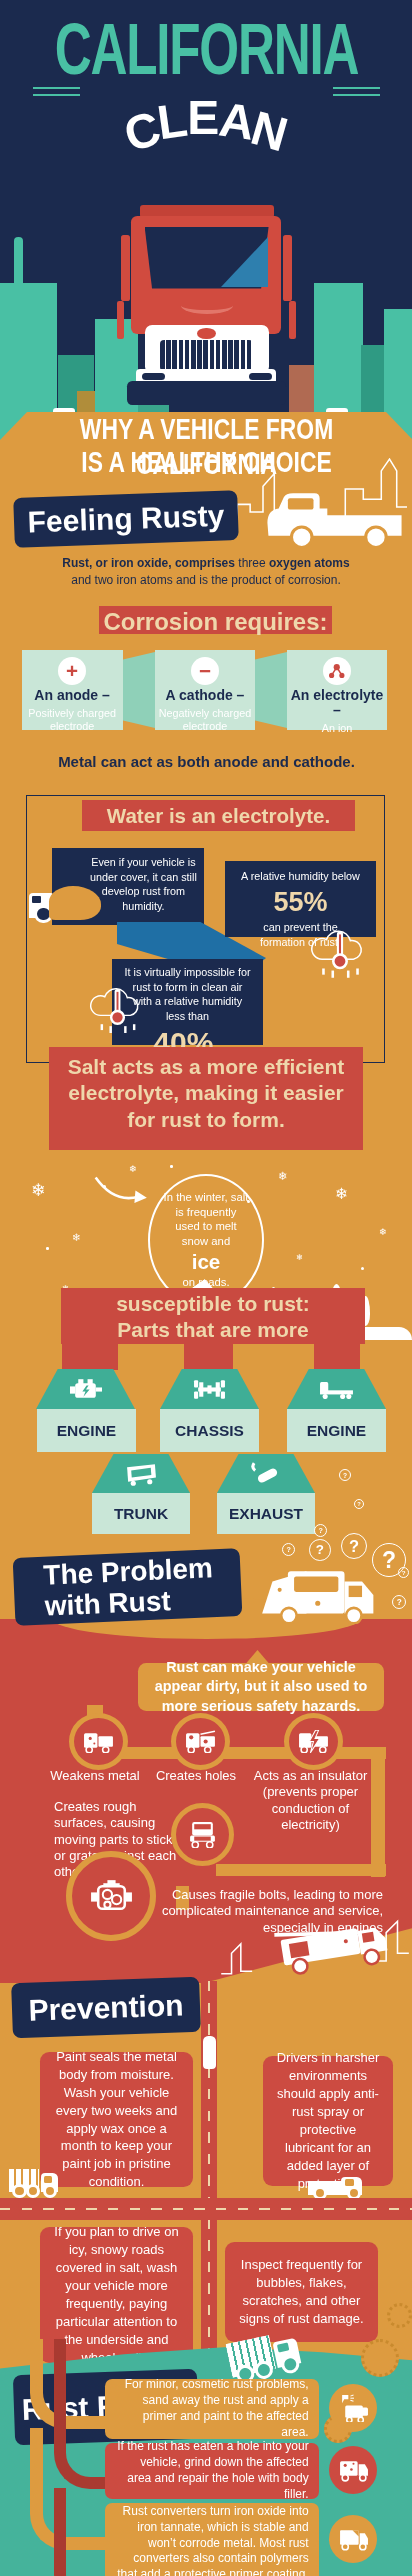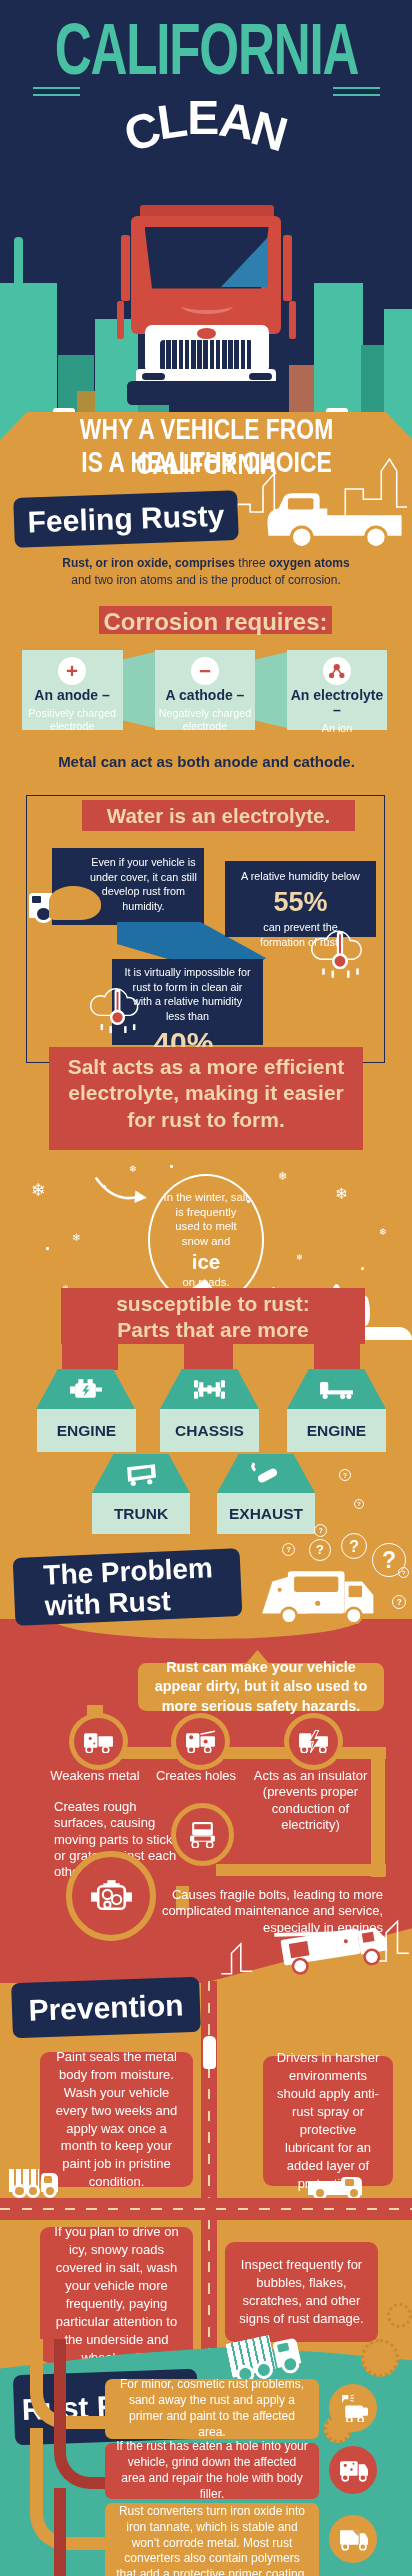--- a/index.html
+++ b/index.html
@@ -88,21 +88,21 @@
   .vroad::after{content:"";position:absolute;left:50%;top:0;width:2.1px;height:100%;margin-left:-1px;
     background:repeating-linear-gradient(180deg,var(--cream) 0 10.3px,transparent 10.3px 21.6px);}
   .hroad{position:absolute;background:var(--red);}
   .hroad::after{content:"";position:absolute;top:50%;left:0;height:2.1px;width:100%;margin-top:-1px;
     background:repeating-linear-gradient(90deg,var(--cream) 0 10.3px,transparent 10.3px 21.6px);}
   .rcard{position:absolute;background:#cc4b41;border-radius:9.3px;color:#fff;font-size:13px;line-height:1.38;
     display:flex;align-items:center;justify-content:center;text-align:center;padding:7.2px 11.3px;box-sizing:border-box;}
   
   .elb{position:absolute;border-left-style:solid;border-bottom-style:solid;border-bottom-left-radius:36px;}
   .repbox{position:absolute;border-radius:7.2px;color:#fff;font-size:12px;line-height:1.32;
-    display:flex;align-items:center;padding:5.2px 10.3px;box-sizing:border-box;text-align:center;}
+    display:flex;align-items:center;padding:5.2px 10.3px;box-sizing:border-box;text-align:right;}
   .repc{position:absolute;width:48px;height:48px;border-radius:50%;display:flex;align-items:center;justify-content:center;}
   .gear{position:absolute;border-radius:50%;border:3.6px dotted #c98a2e;background:var(--orange);box-sizing:border-box;}
   
   .gt{position:absolute;}
   .gt i,.gt b{position:absolute;display:block;}
   .gt .bd{background:#fff;}
   .gt .cb{background:#fff;border-radius:4.1px 5.2px 0 0;}
   .gt .wn{background:var(--hole,#dd9b40);border-radius:1.5px;}
   .gt .wh{width:12.4px;height:12.4px;border-radius:50%;background:var(--hole,#dd9b40);border:3.6px solid #fff;bottom:0;box-sizing:content-box;}
   .gt .stripes{background-image:repeating-linear-gradient(90deg,#fff 0 5.2px,var(--hole,#dd9b40) 5.2px 7.2px);}

